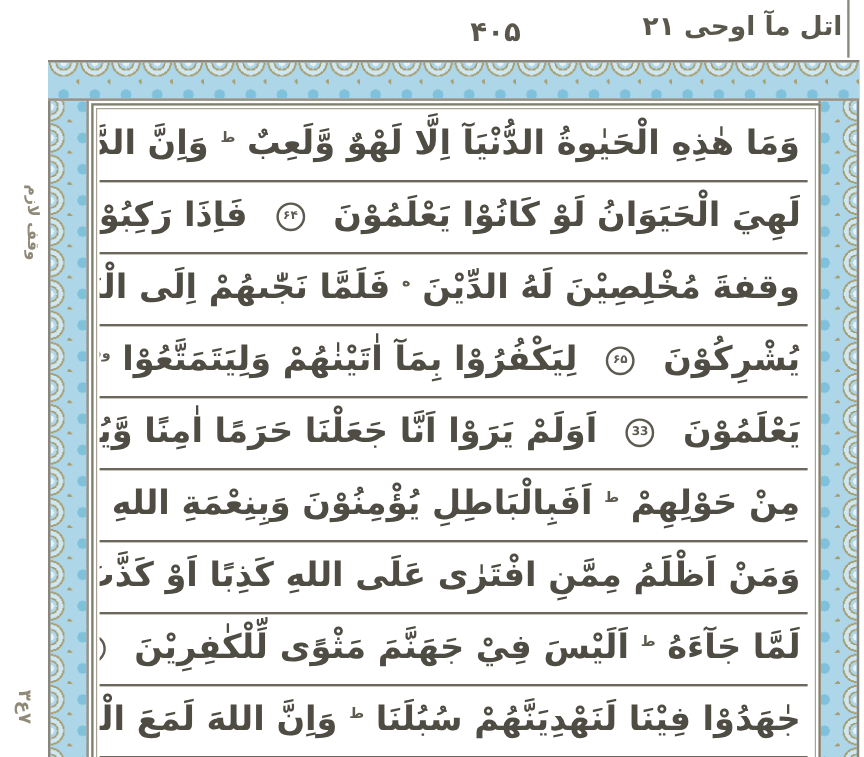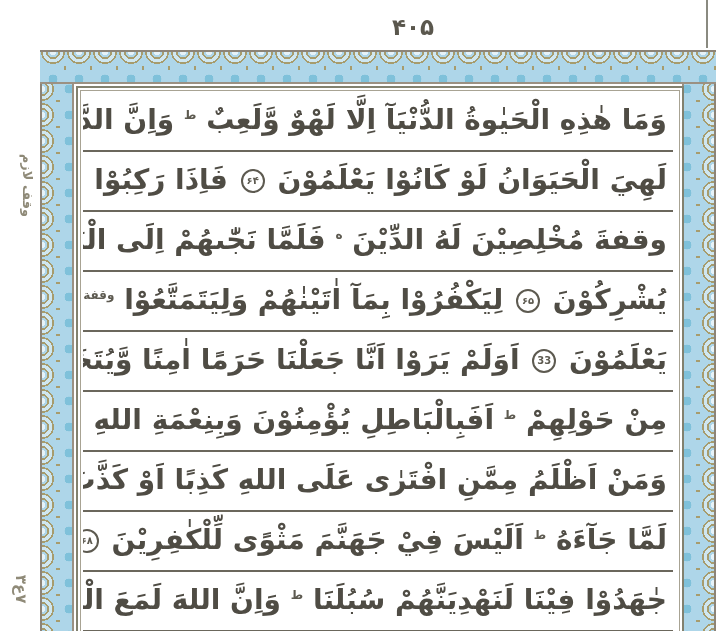--- a/index.html
+++ b/index.html
@@ -90,38 +90,39 @@
     height:58px;line-height:56px;border-bottom:2px solid var(--rule-gray);
     font-size:28px;font-weight:bold;color:var(--ink);
     direction:rtl;text-align:justify;text-align-last:justify;
     padding:0 6px;white-space:nowrap;overflow:hidden;
   }
   .ayah-text{letter-spacing:0.5px;}
   .verse-circle{
     display:inline-flex;align-items:center;justify-content:center;
     width:20px;height:20px;border:2px solid #5d5a50;border-radius:50%;
     font-size:10px;font-weight:bold;line-height:1;vertical-align:middle;
-    margin:0 3px;background:#ffffff;color:#5d5a50;
+    margin:0 14px;background:#ffffff;color:#5d5a50;
   }
   .stop-note{
     font-size:12px;font-weight:bold;color:#5d5a50;vertical-align:super;line-height:1;
   }
   
   .margin-note{
     position:absolute;color:var(--margin-ink);font-weight:bold;white-space:nowrap;
     text-align:center;
   }
   .waqf-note{left:-8px;top:178px;width:70px;font-size:13px;transform:rotate(90deg);}
   .ruku-note{left:-14px;top:580px;width:70px;font-size:15px;transform:rotate(90deg);letter-spacing:2px;}
 </style>
 </head>
 <body>
 
 <div class="screen">
 
+  <div class="hdr-juz">اتل مآ اوحی ۲۱</div>
   <div class="hdr-page">۴۰۵</div>
   <div class="hdr-rule"></div>
 
   <div class="margin-note waqf-note">وقف لازم</div>
   <div class="margin-note ruku-note">۷ع۳</div>
 
   <div class="band left"></div>
   <div class="band right"></div>
   <div class="band top"></div>
   <div class="inner-frame"></div>

